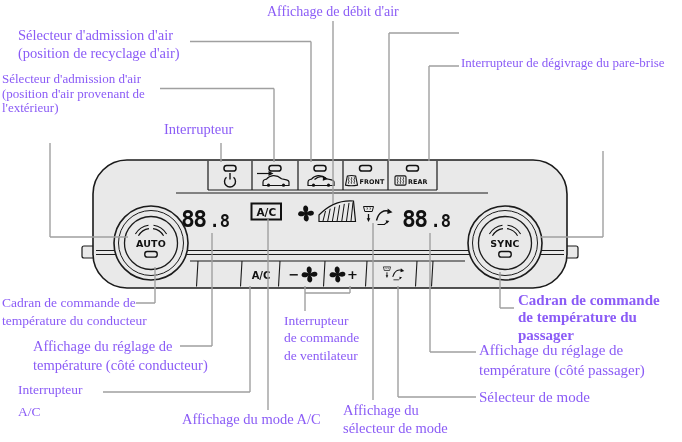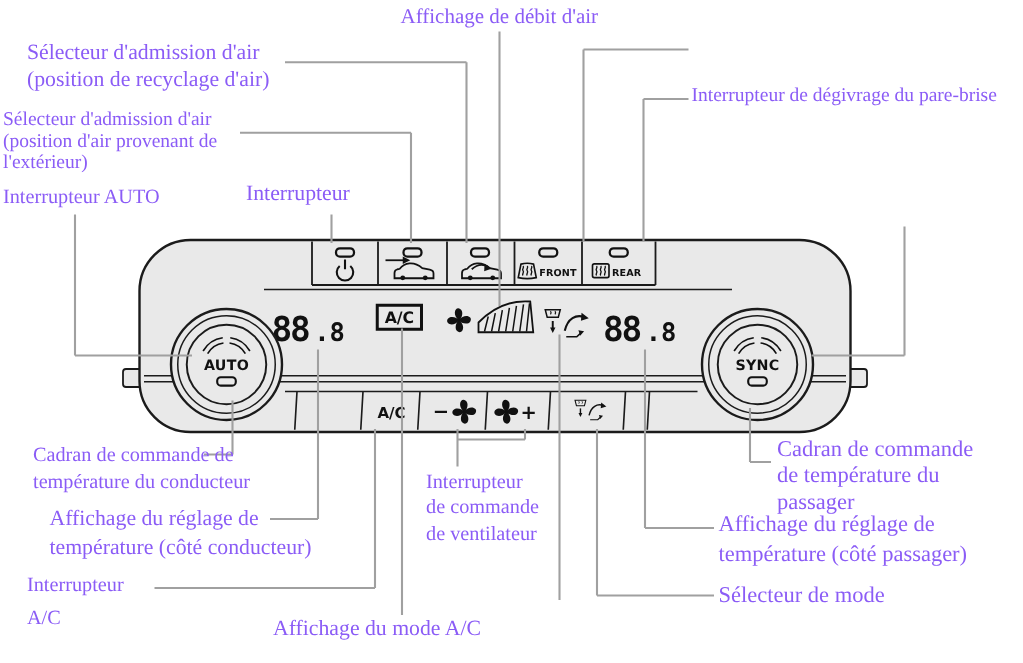--- a/index.html
+++ b/index.html
@@ -176,33 +176,34 @@
     <path d="M500,272 V308 M500,308 H514" fill="none"></path>
   </g>
 </svg>
 
 <div class="lbl" style="left:267px;top:3px;font-size:14px;">Affichage de débit d'air</div>
 <div class="lbl" style="left:18px;top:26px;font-size:14.5px;line-height:1.26;">Sélecteur d'admission d'air
 (position de recyclage d'air)</div>
 <div class="lbl" style="left:2px;top:72px;font-size:13px;line-height:1.12;">Sélecteur d'admission d'air
 (position d'air provenant de
 l'extérieur)</div>
-<div class="lbl" style="left:2px;top:123px;font-size:13.5px;">Interrupteur AUTO</div>
 <div class="lbl" style="left:164px;top:121px;font-size:14.5px;">Interrupteur</div>
 <div class="lbl" style="left:461px;top:39px;font-size:13px;margin-top:16px;">Interrupteur de dégivrage du pare-brise</div>
-<div class="lbl" style="left:2px;top:294px;font-size:13.5px;line-height:1.3;margin-left:20px;">Cadran de commande de
+<div class="lbl" style="left:2px;top:294px;font-size:13.5px;line-height:1.3;">Cadran de commande de
 température du conducteur</div>
 <div class="lbl" style="left:33px;top:337px;font-size:14.5px;line-height:1.32;">Affichage du réglage de
 température (côté conducteur)</div>
 <div class="lbl" style="left:18px;top:379px;font-size:13.5px;line-height:1.6;">Interrupteur
 A/C</div>
 <div class="lbl" style="left:182px;top:411px;font-size:14.5px;text-align:right;">Affichage du mode A/C</div>
 <div class="lbl" style="left:284px;top:312px;font-size:13.5px;line-height:1.28;">Interrupteur
 de commande
 de ventilateur</div>
-<div class="lbl" style="left:518px;top:292px;font-size:15px;line-height:1.15;">Cadran de commande
+<div class="lbl" style="left:343px;top:401px;font-size:14.5px;line-height:1.25;">Affichage du
+sélecteur de mode</div>
+<div class="lbl" style="left:518px;top:292px;font-size:15px;line-height:1.15;font-weight:bold;">Cadran de commande
 de température du
 passager</div>
 <div class="lbl" style="left:479px;top:341px;font-size:15px;line-height:1.3;">Affichage du réglage de
 température (côté passager)</div>
 <div class="lbl" style="left:479px;top:388px;font-size:15px;">Sélecteur de mode</div>
 
 </div>
 
 </body></html>

